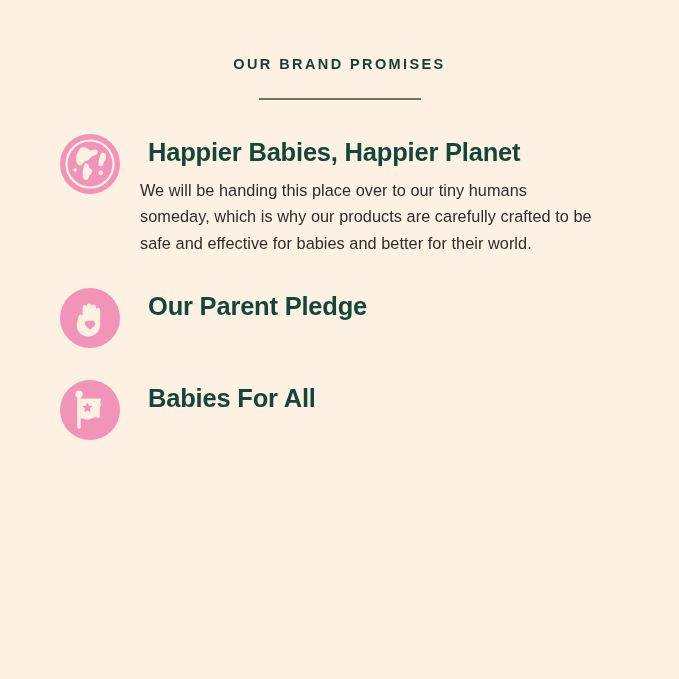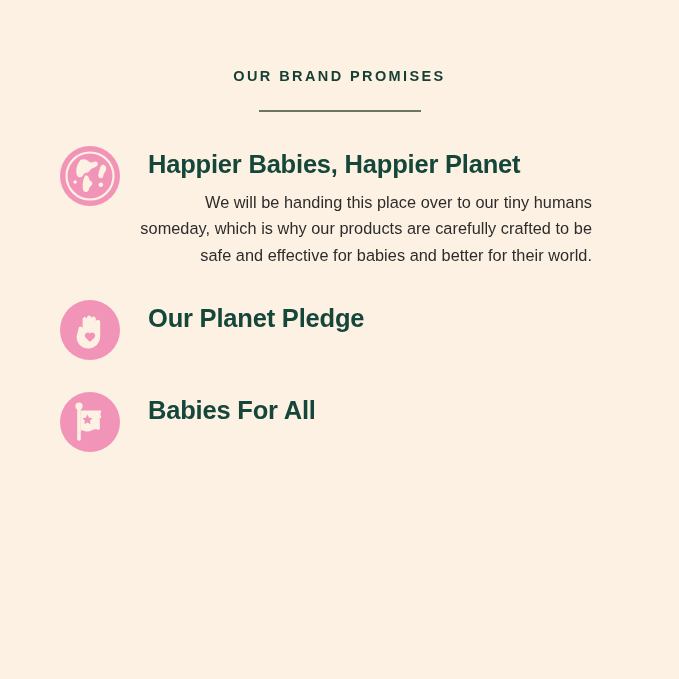--- a/index.html
+++ b/index.html
@@ -27,21 +27,21 @@
     text-align: center;
   }
   .header-title {
     font-family: "Liberation Sans", sans-serif;
     font-size: 14.5px;
     font-weight: 700;
     letter-spacing: 2.4px;
     color: #153F33;
     text-transform: uppercase;
     line-height: 1;
-    margin: 12px;
+    margin: 0;
   }
   .header-rule {
     width: 162px;
     height: 2px;
     background: #6C7763;
     margin: 26px auto 0 auto;
   }
 
   
   .sections {
@@ -83,21 +83,21 @@
   }
   .section-text {
     margin: 11px 0 0 0;
     font-family: "Liberation Sans", sans-serif;
     font-size: 16.3px;
     font-weight: 400;
     color: #2C2C2C;
     line-height: 1.62;
     letter-spacing: 0.05px;
   }
-  .s1 .section-text { max-width: 452px; text-align: right; }
+  .s1 .section-text { max-width: 452px; }
   .s2 .section-text { max-width: 484px; }
   .s3 .section-text { max-width: 480px; }
 </style>
 </head>
 <body>
 
 <div class="page">
 
   <div class="header">
     <h1 class="header-title">OUR BRAND PROMISES</h1>
@@ -134,21 +134,21 @@
       <div class="icon-wrap">
         <svg viewBox="0 0 60 60" xmlns="http://www.w3.org/2000/svg" aria-hidden="true">
           <circle cx="30" cy="30" r="30" fill="#F194B7"></circle>
 
           <path d="M18.6 28.6c0-1.1 0.9-2.0 2.0-2.0 1.1 0 2.0 0.9 2.0 2.0v-9.4c0-1.2 1.0-2.2 2.2-2.2 1.2 0 2.2 1.0 2.2 2.2v8.0 -9.6c0-1.2 1.0-2.2 2.2-2.2 1.2 0 2.2 1.0 2.2 2.2v9.6 -8.4c0-1.2 1.0-2.2 2.2-2.2 1.2 0 2.2 1.0 2.2 2.2v8.4 -5.2c0-1.2 1.0-2.2 2.2-2.2 1.2 0 2.2 1.0 2.2 2.2v14.0c0 7.2-5.0 12.4-11.8 12.4-6.6 0-11.8-4.8-11.8-12.0z" fill="#FDF1E3"></path>
 
           <path d="M30.0 41.6c-0.2 0-0.4-0.1-0.5-0.2l-3.6-3.3c-1.4-1.3-1.5-3.4-0.2-4.7 1.2-1.2 3.1-1.2 4.3 0.0 1.2-1.2 3.1-1.2 4.3 0.0 1.3 1.3 1.2 3.4-0.2 4.7l-3.6 3.3c-0.1 0.1-0.3 0.2-0.5 0.2z" fill="#F194B7"></path>
         </svg>
       </div>
       <div class="section-body">
-        <h2 class="section-title">Our Planet Pledge</h2>
+        <h2 class="section-title">Our Parent Pledge</h2>
       </div>
     </div>
 
     <div class="section s3">
       <div class="icon-wrap">
         <svg viewBox="0 0 60 60" xmlns="http://www.w3.org/2000/svg" aria-hidden="true">
           <circle cx="30" cy="30" r="30" fill="#F194B7"></circle>
 
           <rect x="17.2" y="15.8" width="3.6" height="33.0" rx="1.8" fill="#FDF1E3"></rect>
 

